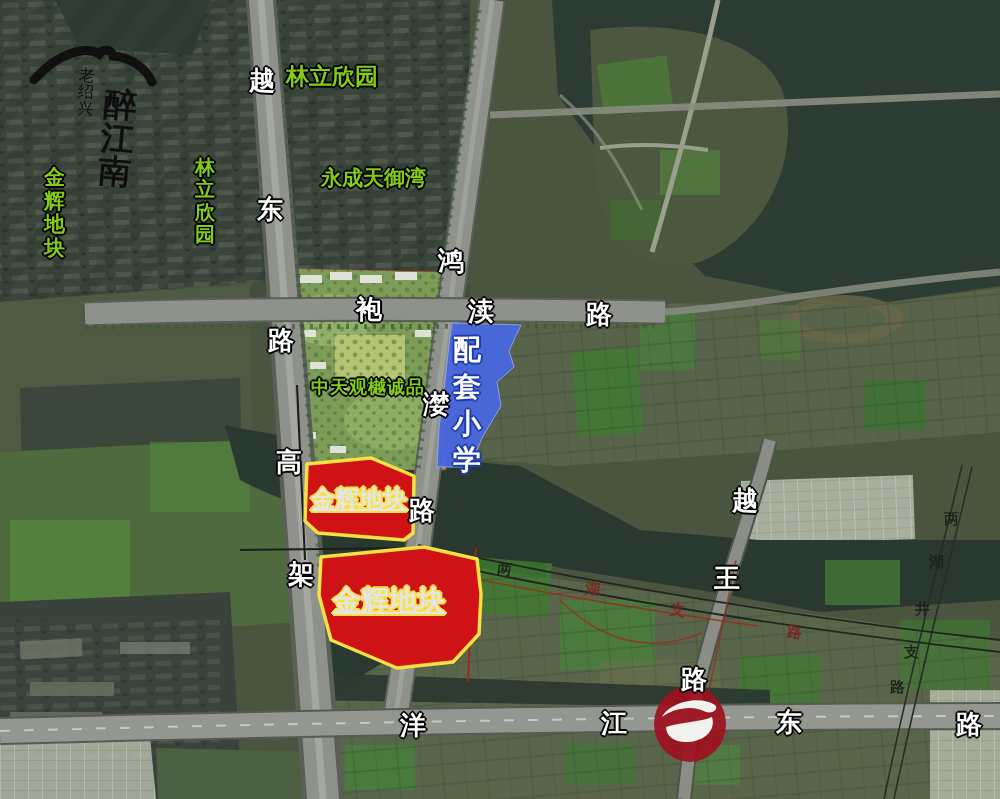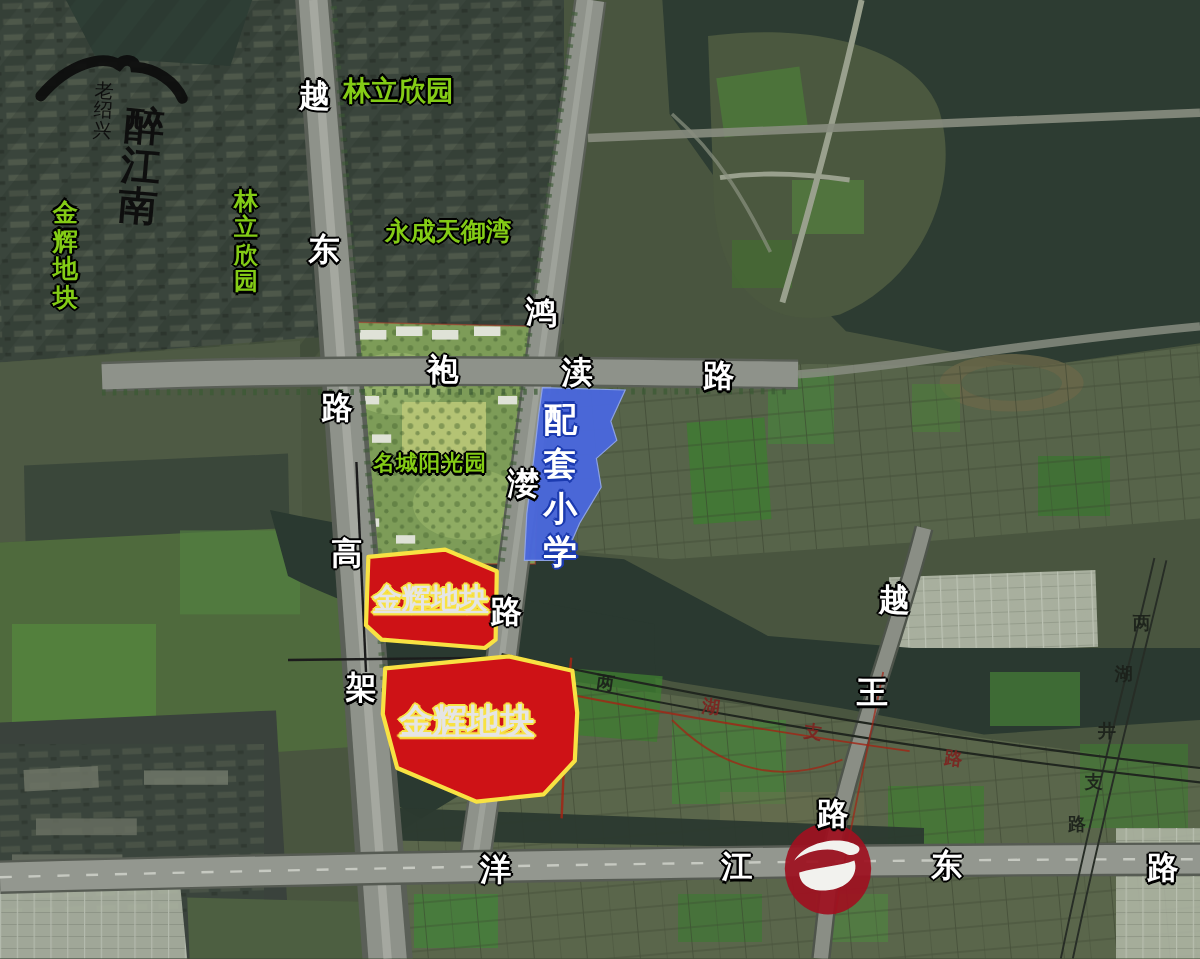--- a/index.html
+++ b/index.html
@@ -216,22 +216,22 @@
       <path d="M34,80 C58,52 86,46 99,54 C104,48 112,50 113,56 C130,57 146,68 152,82" stroke="#0c0c0c" stroke-width="9" stroke-linecap="round" fill="none" opacity="0.92"></path>
     </g>
   </svg>
 
   <div class="calli" style="left:78px;top:68px;font-size:16px;transform:rotate(3deg)">老绍兴</div>
   <div class="calli" style="left:101px;top:88px;font-size:33px;font-weight:bold;transform:rotate(5deg)">醉江南</div>
 
   <div class="plabel vert" style="left:44px;top:166px;font-size:21px">金辉地块</div>
   <div class="plabel vert" style="left:195px;top:156px;font-size:20px">林立欣园</div>
   <div class="plabel" style="left:286px;top:64px;font-size:23px">林立欣园</div>
-  <div class="plabel" style="left:321px;top:182px;font-size:21px">永成天御湾</div>
-  <div class="plabel" style="left:311px;top:377px;font-size:18px;letter-spacing:1px">名城阳光园</div>
+  <div class="plabel" style="left:321px;top:167px;font-size:21px">永成天御湾</div>
+  <div class="plabel" style="left:311px;top:377px;font-size:18px;letter-spacing:1px">中天观樾诚品</div>
 
   <div class="rc" style="left:249px;top:67px">越</div>
   <div class="rc" style="left:257px;top:196px">东</div>
   <div class="rc" style="left:268px;top:327px">路</div>
   <div class="rc" style="left:276px;top:449px">高</div>
   <div class="rc" style="left:288px;top:561px">架</div>
 
   <div class="rc" style="left:438px;top:248px">鸿</div>
   <div class="rc" style="left:423px;top:391px">漤</div>
   <div class="rc" style="left:409px;top:497px">路</div>

